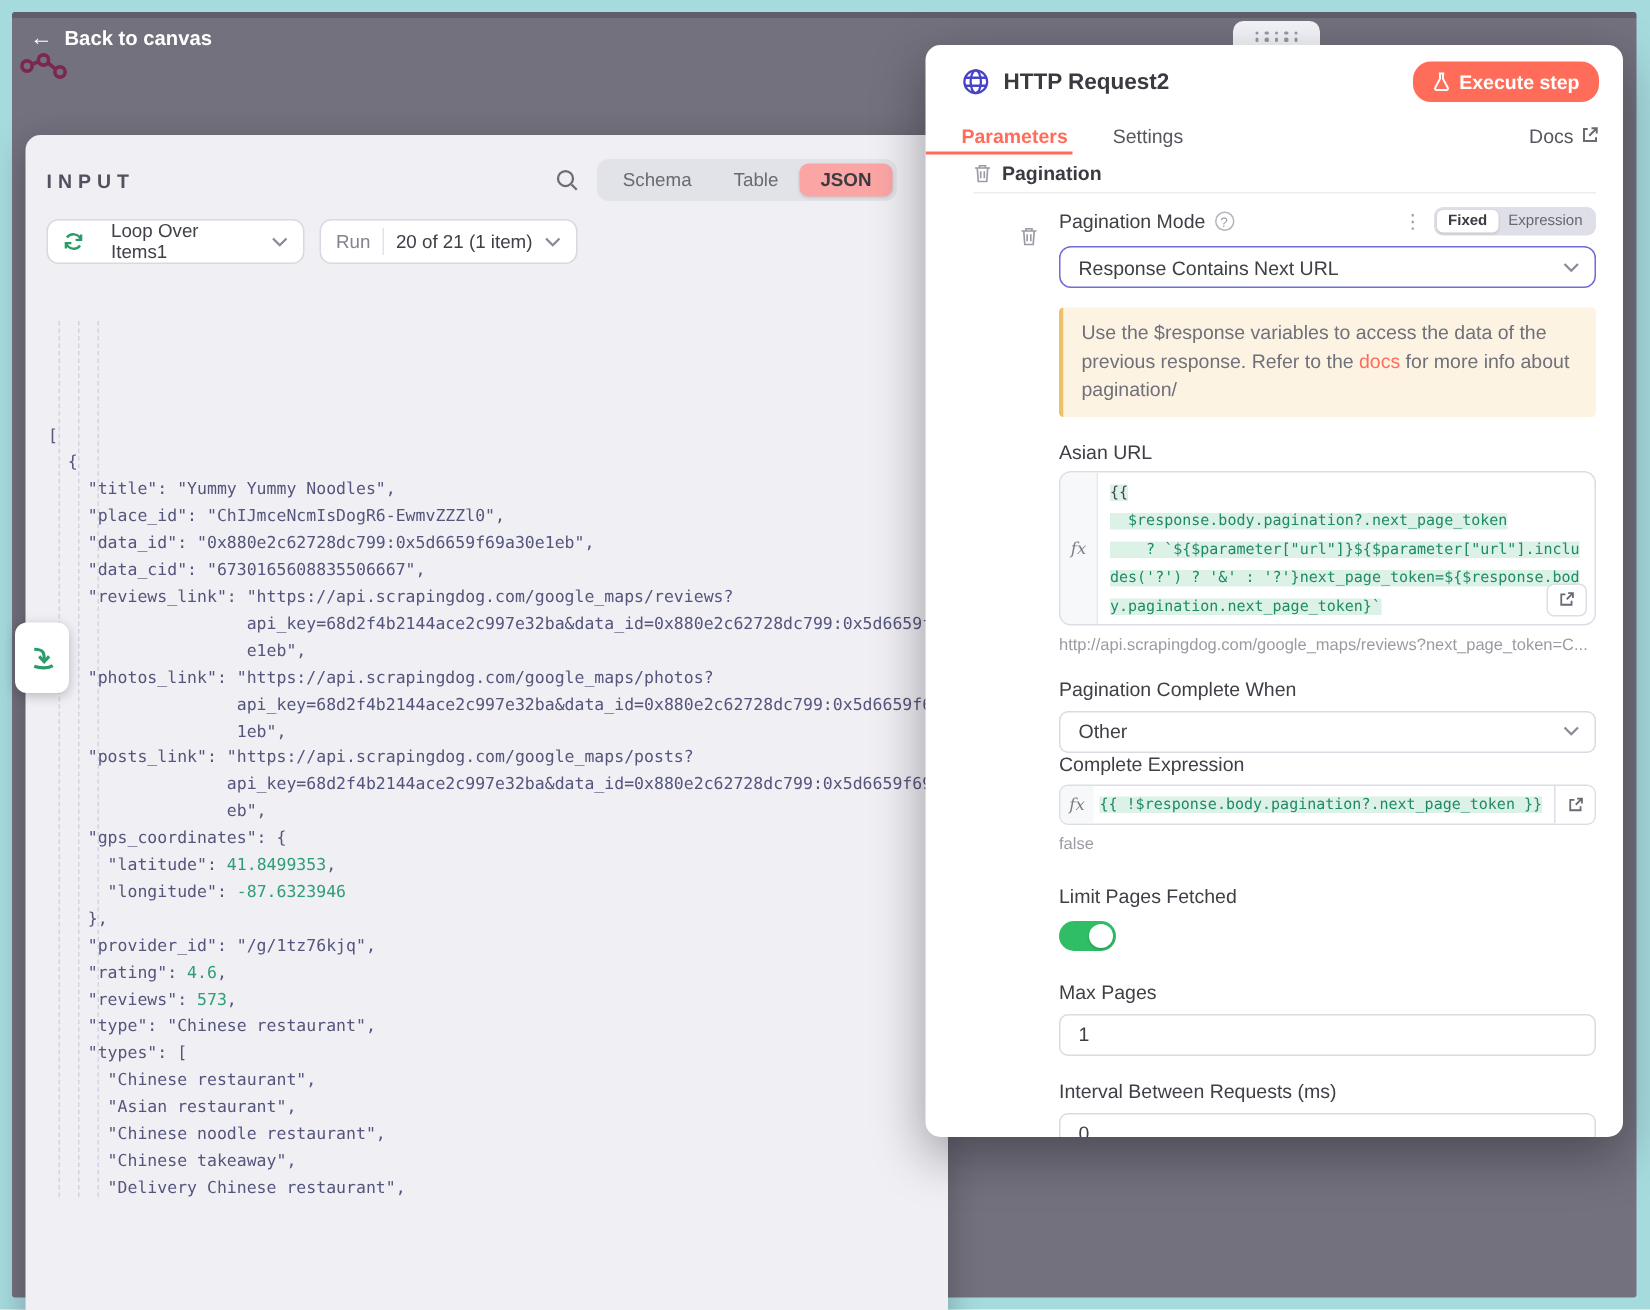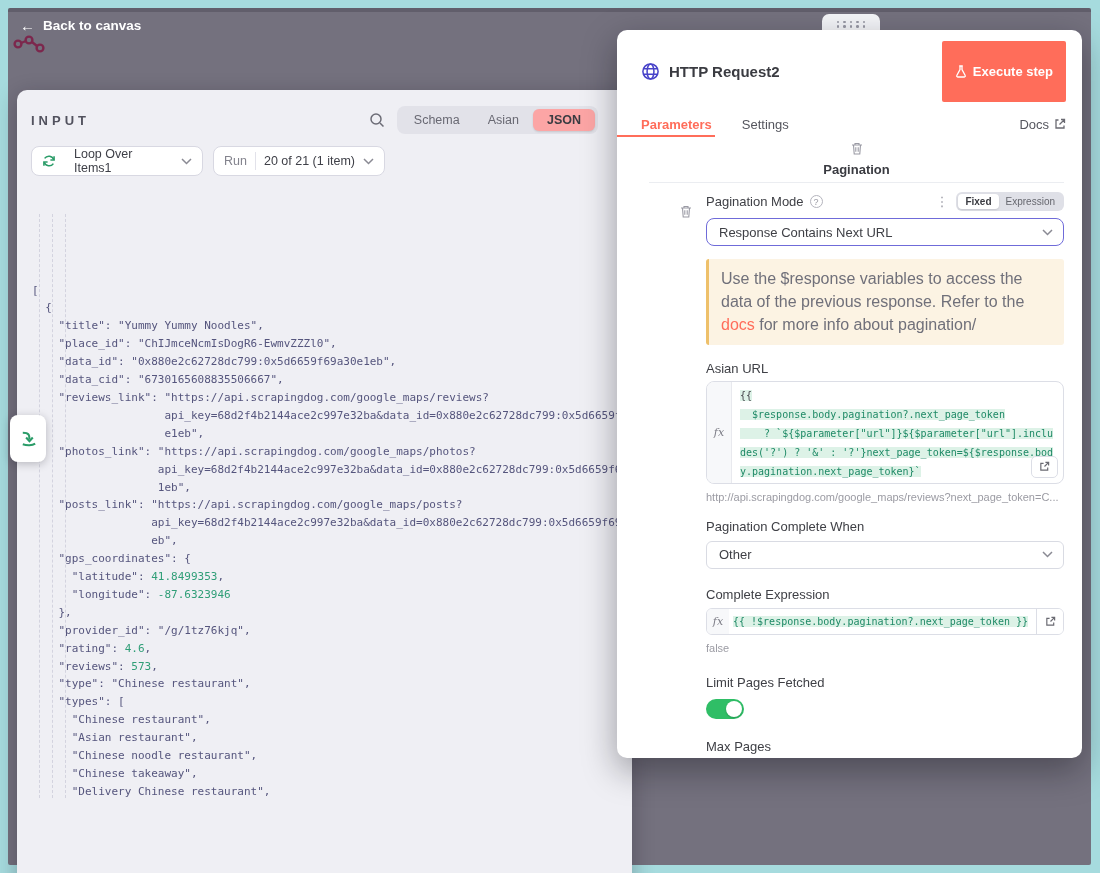--- a/index.html
+++ b/index.html
@@ -46,41 +46,41 @@
 
   
   .drag-tab { position:absolute; left:822px; top:14px; width:58px; height:20px; background:#f4f5f8; border-radius:7px 7px 0 0; display:flex; flex-direction:column; align-items:center; justify-content:center; gap:2px; z-index:5; cursor:grab; }
   .dots-row { display:flex; gap:4px; }
   .dots-row i { width:2.5px; height:2.5px; border-radius:50%; background:#9a9aa6; }
 
   
   .node-panel { position:absolute; left:617px; top:30px; width:465px; height:728px; background:#fff; border-radius:10px; box-shadow:0 12px 34px rgba(12,12,22,.38); z-index:7; display:flex; flex-direction:column; overflow:hidden; }
   .np-header { display:flex; align-items:center; padding:11px 16px 5px 24px; }
   .np-title { font-size:15px; font-weight:700; color:#3a3b41; margin-left:9px; flex:1; }
-  .exec-btn { display:flex; align-items:center; gap:6px; background:#ff6d5a; color:#fff; font-size:13px; font-weight:600; border:none; border-radius:2px; padding:23px 13px; cursor:pointer; }
+  .exec-btn { display:flex; align-items:center; gap:6px; background:#ff6d5a; color:#fff; font-size:13px; font-weight:600; border:none; border-radius:12px; padding:6px 13px; cursor:pointer; }
   .np-tabs { position:relative; display:flex; align-items:center; padding:4px 16px 0 24px; height:30px; }
   .np-tab { font-size:13px; color:#55565e; margin-right:30px; cursor:pointer; }
   .np-tab.active { color:#ff6d5a; font-weight:600; }
   .tab-underline { position:absolute; left:0; bottom:0; width:98px; height:2.5px; background:#ff6d5a; }
   .docs-link { margin-left:auto; display:flex; align-items:center; gap:5px; font-size:13px; color:#55565e; cursor:pointer; }
 
   .np-content { flex:1; overflow:hidden; }
-  .section-header { display:flex; align-items:center; gap:7px; margin:5px 18px 0 32px; padding-bottom:5px; border-bottom:1px solid #ebedf1; font-size:13px; font-weight:700; color:#3a3b41;flex-direction:column; }
+  .section-header { display:flex; align-items:center; gap:7px; margin:5px 18px 0 32px; padding-bottom:5px; border-bottom:1px solid #ebedf1; font-size:13px; font-weight:700; color:#3a3b41; }
   .params { position:relative; margin:0 18px 0 89px; }
   .field-label { font-size:13px; color:#3f4046; }
   .label-row { display:flex; align-items:center; margin-top:9px; }
   .help-circ { display:inline-flex; align-items:center; justify-content:center; width:13px; height:13px; border:1px solid #b4b4bd; border-radius:50%; font-size:9px; color:#9a9aa4; margin-left:6px; }
   .kebab { margin-left:auto; color:#9a9aa4; font-size:13px; letter-spacing:0; margin-right:8px; cursor:pointer; }
   .fx-toggle { display:flex; background:#dfe0e7; border-radius:6px; padding:2px; }
   .fx-toggle .opt { font-size:10px; padding:2px 7px; color:#66676f; border-radius:4px; cursor:pointer; }
   .fx-toggle .opt.on { background:#fff; color:#3a3b41; font-weight:700; box-shadow:0 1px 2px rgba(0,0,0,.12); }
   .select-box { position:relative; display:flex; align-items:center; height:28px; border:1px solid #d9dbe3; border-radius:6px; padding:0 12px; font-size:13px; color:#3f4046; margin-top:7px; cursor:pointer; background:#fff; }
   .select-box.focused { border:1.5px solid #6f6bd9; border-radius:8px; }
   .select-box .chev { position:absolute; right:10px; }
-  .callout { margin-top:13px; background:#fcf3e3; border-left:3px solid #eec06a; border-radius:3px; padding:8px 12px; font-size:16px; line-height:1.45; color:#70707a; }
+  .callout { margin-top:13px; background:#fcf3e3; border-left:3px solid #eec06a; border-radius:3px; padding:8px 12px; font-size:13px; line-height:1.45; color:#70707a; }
   .callout .lnk { color:#ff6d5a; cursor:pointer; }
 
   .expr-editor { position:relative; display:flex; margin-top:5px; height:103px; border:1px solid #dcdee6; border-radius:8px; overflow:hidden; background:#fff; }
   .fx-gutter { width:25px; background:#f7f8fa; border-right:1px solid #e8e9ee; display:flex; align-items:center; justify-content:center;
     font-family:"DejaVu Serif", serif; font-style:italic; font-size:11px; color:#7b7b85; flex:none; }
   .expr-code { flex:1; padding:4px 8px; font-family:"DejaVu Sans Mono", monospace; font-size:10px; line-height:19px; white-space:pre; overflow:hidden; }
   .expr-line { min-height:19px; }
   .seg-g { background:#ddf2e7; color:#1f8a66; }
   .seg-b { background:#ddf2e7; color:#45464c; }
   .expand-btn { position:absolute; right:5px; bottom:5px; width:27px; height:22px; background:#fff; border:1px solid #dcdee6; border-radius:5px; display:flex; align-items:center; justify-content:center; cursor:pointer; }
@@ -89,21 +89,21 @@
   .expr-inline { display:flex; align-items:stretch; margin-top:6px; height:27px; border:1px solid #dcdee6; border-radius:6px; overflow:hidden; background:#fff; }
   .expr-inline .fx-gutter { width:22px; border-right:none; }
   .expr-inline .txt { flex:1; display:flex; align-items:center; padding:0 4px; font-family:"DejaVu Sans Mono", monospace; font-size:10px; white-space:nowrap; overflow:hidden; }
   .mini-btn { width:27px; border-left:1px solid #dcdee6; display:flex; align-items:center; justify-content:center; background:#fff; cursor:pointer; flex:none; }
 
   .toggle { position:relative; width:38px; height:20px; border-radius:10px; background:#2fbe66; margin-top:9px; cursor:pointer; }
   .toggle .knob { position:absolute; top:2px; right:2px; width:16px; height:16px; border-radius:50%; background:#fff; box-shadow:0 1px 2px rgba(0,0,0,.2); }
   .text-input { width:100%; height:28px; border:1px solid #d9dbe3; border-radius:6px; padding:0 12px; font-size:13px; color:#3f4046; margin-top:7px; font-family:"Liberation Sans", sans-serif; background:#fff; }
   .hint { margin-top:6px; font-size:11px; color:#9b9ba3; }
 
-  .mt16 { margin-top:16px; } .mt18 { margin-top:18px; } .mt21 { margin-top:21px; } .mt20 { margin-top:20px; }
+  .mt16 { margin-top:16px; } .mt18 { } .mt21 { margin-top:21px; } .mt20 { margin-top:20px; }
   svg { display:block; }
 </style>
 </head>
 <body>
 
 <div class="frame">
   <div class="canvas">
 
     <span class="brand-logo">
       <svg width="40" height="26" viewBox="0 0 40 26">
@@ -135,21 +135,21 @@
       <span class="ip-title">INPUT</span>
       <span class="ip-spacer"></span>
       <span class="ip-search">
         <svg width="16" height="16" viewBox="0 0 16 16">
             <circle cx="7" cy="7" r="5" fill="none" stroke="#6c6c76" stroke-width="1.5"></circle>
             <path d="M11 11 L14.5 14.5" stroke="#6c6c76" stroke-width="1.5"></path>
           </svg>
       </span>
       <div class="segmented">
         <span class="seg-item">Schema</span>
-        <span class="seg-item">Asian</span>
+        <span class="seg-item">Table</span>
         <span class="seg-item active">JSON</span>
       </div>
     </div>
 
     <div class="ip-toolbar">
       <div class="ctl ctl-source">
         <span>
           <svg width="14" height="14" viewBox="0 0 16 16">
               <path d="M13.5 6.5 A6 6 0 0 0 3 5 M2.5 9.5 A6 6 0 0 0 13 11" fill="none" stroke="#2a9c68" stroke-width="1.8"></path>
               <path d="M13.8 2.6 L13.8 6.8 L9.6 6.8" fill="none" stroke="#2a9c68" stroke-width="1.8"></path>

